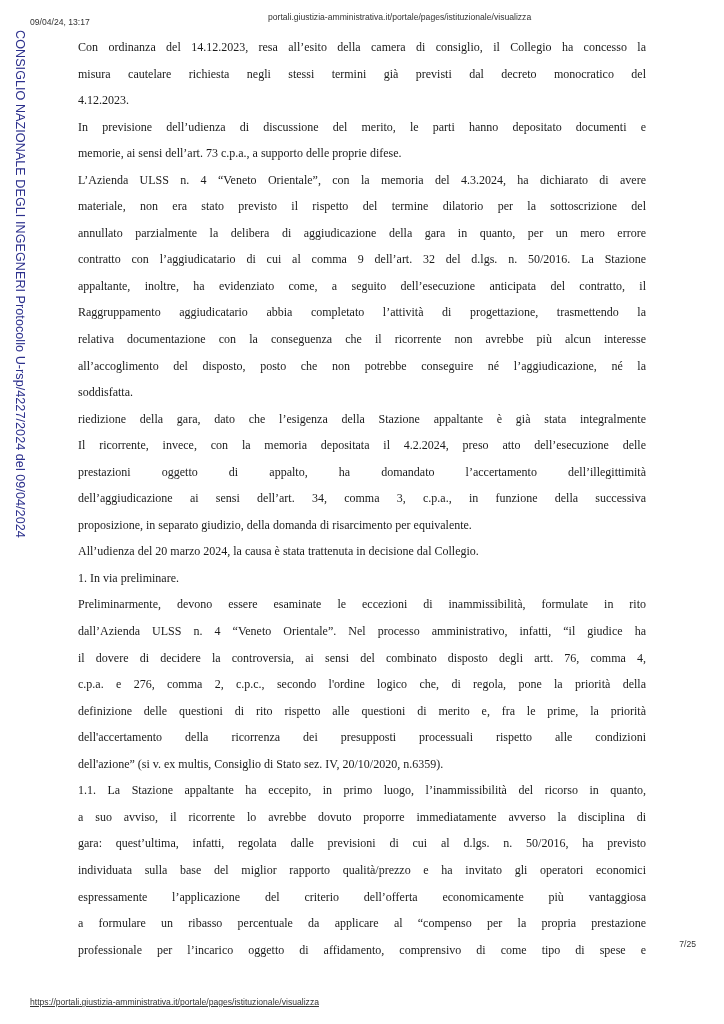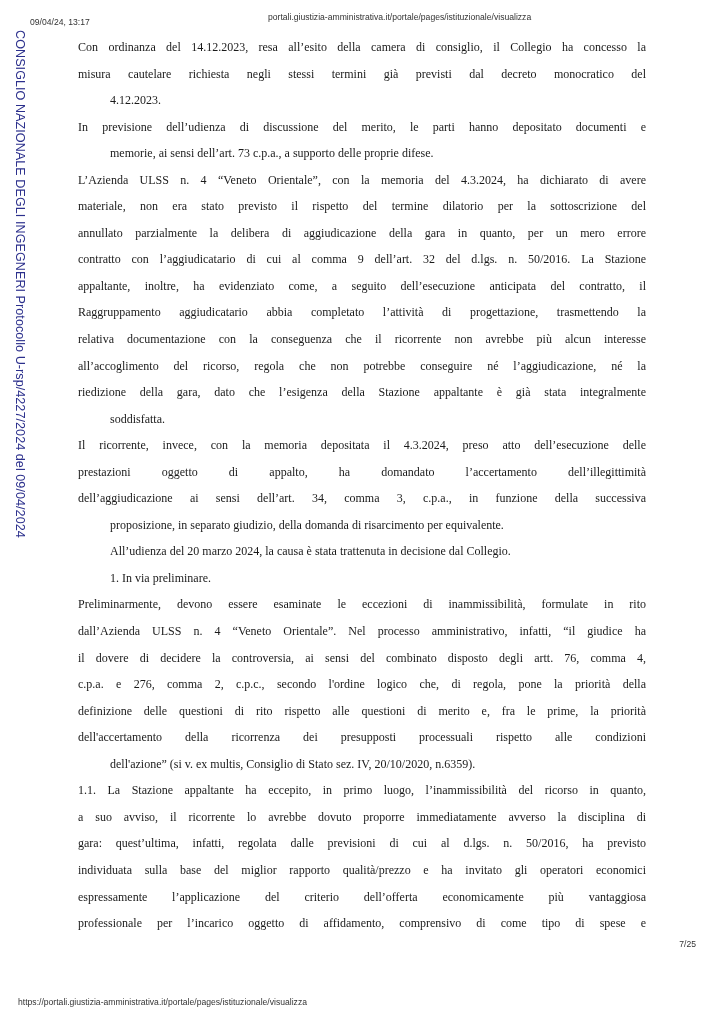--- a/index.html
+++ b/index.html
@@ -6,21 +6,21 @@
   body { width: 724px; height: 1024px; position: relative; overflow: hidden; }
   .hdr, .ftr {
     position: absolute;
     font-family: "Liberation Sans", sans-serif;
     font-size: 8.6px;
     color: #333333;
     white-space: nowrap;
   }
   #hdr-date { left: 30px; top: 17px; }
   #hdr-url { left: 268px; top: 12px; }
-  #ftr-url { left: 18px; top: 997px; }
+  #ftr-url { left: 30px; top: 997px; text-decoration: underline; }
   #ftr-page { right: 28px; top: 939px; }
   .stamp {
     position: absolute;
     left: 10px;
     top: 30px;
     width: 460px;
     transform-origin: 0 0;
     transform: translate(0px, 0px) rotate(90deg) translate(0px, -17px);
     font-family: "Liberation Sans", sans-serif;
     font-size: 12.6px;
@@ -38,21 +38,21 @@
     color: #1a1a1a;
   }
   .ln {
     height: 26.55px;
     line-height: 26.55px;
     text-align: justify;
     text-align-last: justify;
     white-space: nowrap;
     overflow: visible;
   }
-  .ln.last { text-align-last: left; margin-left: 32px; }
+  .ln.last { text-align-last: left; }
 </style>
 </head>
 <body>
 
 <div id="hdr-date" class="hdr">09/04/24, 13:17</div>
 <div id="hdr-url" class="hdr">portali.giustizia-amministrativa.it/portale/pages/istituzionale/visualizza</div>
 
 <div class="stamp">CONSIGLIO NAZIONALE DEGLI INGEGNERI Protocollo U-rsp/4227/2024 del 09/04/2024</div>
 
 <div class="body" id="doc-body">
@@ -61,38 +61,39 @@
     <div class="ln last">4.12.2023.</div>
     <div class="ln">In previsione dell’udienza di discussione del merito, le parti hanno depositato documenti e</div>
     <div class="ln last">memorie, ai sensi dell’art. 73 c.p.a., a supporto delle proprie difese.</div>
     <div class="ln">L’Azienda ULSS n. 4 “Veneto Orientale”, con la memoria del 4.3.2024, ha dichiarato di avere</div>
     <div class="ln">materiale, non era stato previsto il rispetto del termine dilatorio per la sottoscrizione del</div>
     <div class="ln">annullato parzialmente la delibera di aggiudicazione della gara in quanto, per un mero errore</div>
     <div class="ln">contratto con l’aggiudicatario di cui al comma 9 dell’art. 32 del d.lgs. n. 50/2016. La Stazione</div>
     <div class="ln">appaltante, inoltre, ha evidenziato come, a seguito dell’esecuzione anticipata del contratto, il</div>
     <div class="ln">Raggruppamento aggiudicatario abbia completato l’attività di progettazione, trasmettendo la</div>
     <div class="ln">relativa documentazione con la conseguenza che il ricorrente non avrebbe più alcun interesse</div>
-    <div class="ln">all’accoglimento del ricorso, regola che non potrebbe conseguire né l’aggiudicazione, né la</div>
+    <div class="ln">all’accoglimento del disposto, posto che non potrebbe conseguire né l’aggiudicazione, né la</div>
+    <div class="ln last">soddisfatta.</div>
     <div class="ln">riedizione della gara, dato che l’esigenza della Stazione appaltante è già stata integralmente</div>
-    <div class="ln last">soddisfatta.</div>
-    <div class="ln">Il ricorrente, invece, con la memoria depositata il 4.3.2024, preso atto dell’esecuzione delle</div>
+    <div class="ln">Il ricorrente, invece, con la memoria depositata il 4.2.2024, preso atto dell’esecuzione delle</div>
     <div class="ln">prestazioni oggetto di appalto, ha domandato l’accertamento dell’illegittimità</div>
     <div class="ln">dell’aggiudicazione ai sensi dell’art. 34, comma 3, c.p.a., in funzione della successiva</div>
     <div class="ln last">proposizione, in separato giudizio, della domanda di risarcimento per equivalente.</div>
     <div class="ln last">All’udienza del 20 marzo 2024, la causa è stata trattenuta in decisione dal Collegio.</div>
     <div class="ln last">1. In via preliminare.</div>
     <div class="ln">Preliminarmente, devono essere esaminate le eccezioni di inammissibilità, formulate in rito</div>
     <div class="ln">dall’Azienda ULSS n. 4 “Veneto Orientale”. Nel processo amministrativo, infatti, “il giudice ha</div>
     <div class="ln">il dovere di decidere la controversia, ai sensi del combinato disposto degli artt. 76, comma 4,</div>
     <div class="ln">c.p.a. e 276, comma 2, c.p.c., secondo l'ordine logico che, di regola, pone la priorità della</div>
     <div class="ln">definizione delle questioni di rito rispetto alle questioni di merito e, fra le prime, la priorità</div>
     <div class="ln">dell'accertamento della ricorrenza dei presupposti processuali rispetto alle condizioni</div>
     <div class="ln last">dell'azione” (si v. ex multis, Consiglio di Stato sez. IV, 20/10/2020, n.6359).</div>
     <div class="ln">1.1. La Stazione appaltante ha eccepito, in primo luogo, l’inammissibilità del ricorso in quanto,</div>
     <div class="ln">a suo avviso, il ricorrente lo avrebbe dovuto proporre immediatamente avverso la disciplina di</div>
     <div class="ln">gara: quest’ultima, infatti, regolata dalle previsioni di cui al d.lgs. n. 50/2016, ha previsto</div>
     <div class="ln">individuata sulla base del miglior rapporto qualità/prezzo e ha invitato gli operatori economici</div>
     <div class="ln">espressamente l’applicazione del criterio dell’offerta economicamente più vantaggiosa</div>
+    <div class="ln">a formulare un ribasso percentuale da applicare al “compenso per la propria prestazione</div>
     <div class="ln">professionale per l’incarico oggetto di affidamento, comprensivo di come tipo di spese e</div>
   </div>
 
 <div id="ftr-url" class="ftr">https://portali.giustizia-amministrativa.it/portale/pages/istituzionale/visualizza</div>
 <div id="ftr-page" class="ftr">7/25</div>
 
 </body></html>

